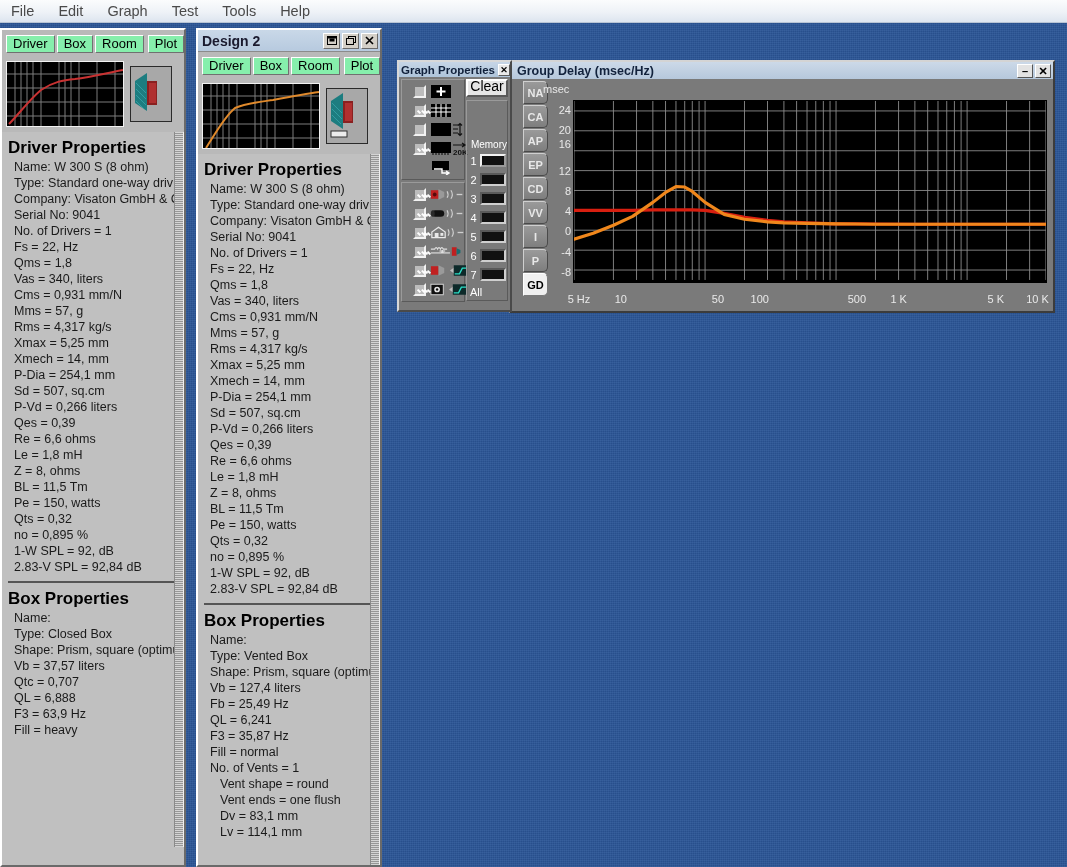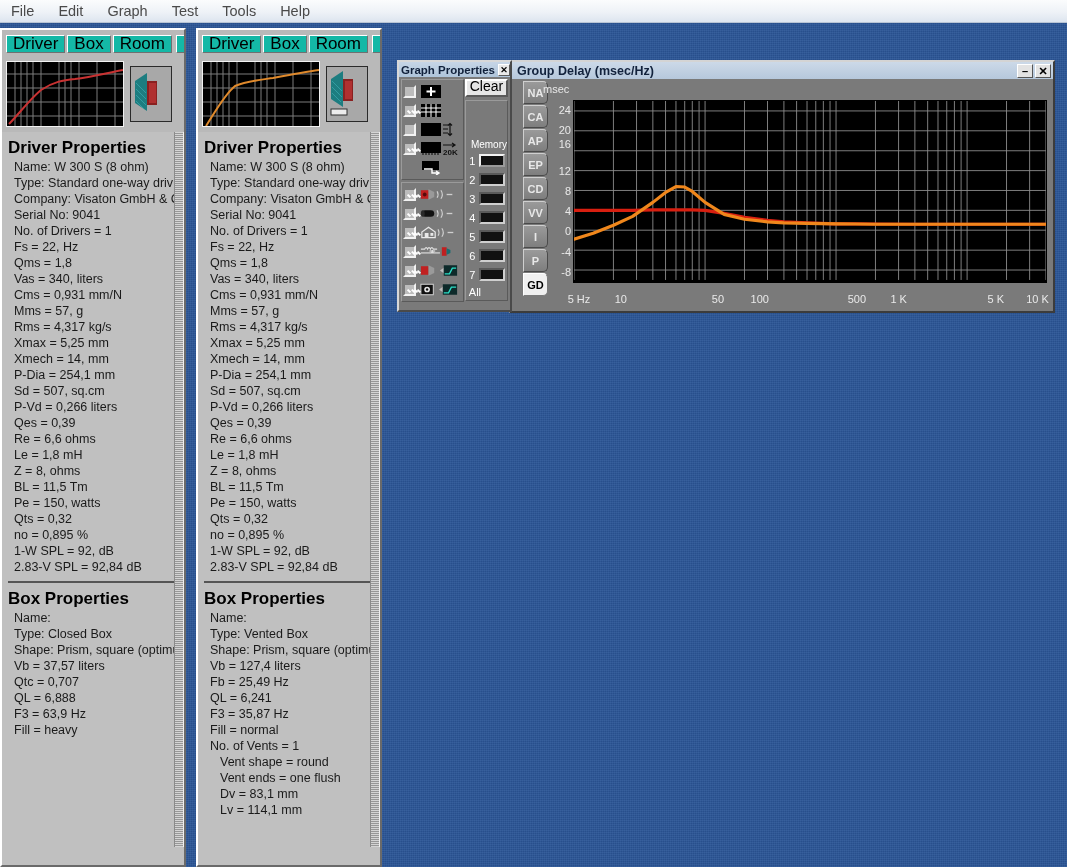--- a/index.html
+++ b/index.html
@@ -59,23 +59,23 @@
     font-size:10px; color:#000; cursor:pointer;
   }
   .tbtn svg{ display:block; }
 
   .dp-toolbar{
     height:26px; display:flex; align-items:center; gap:2px; padding:3px 4px 2px 4px;
     background:#b9b9b9;
   }
   .tbar-btn{
     height:18px; padding:0 6px;
-    background:#14b8a6;
+    background:#86efac;
     border:1px solid; border-color:#ffffff #707070 #707070 #ffffff;
-    font-size:17px; color:#000; display:flex; align-items:center;
+    font-size:13px; color:#000; display:flex; align-items:center;
     cursor:pointer; white-space:nowrap;
   }
   .colorswatch{
     width:20px; height:18px; border:1px solid;
     border-color:#ffffff #707070 #707070 #ffffff; margin-left:2px;
   }
   .dp-thumbs{
     height:76px; display:flex; align-items:center; gap:6px; padding:2px 4px;
     background:#b9b9b9;
   }
@@ -121,21 +121,21 @@
     margin-left:auto; width:12px; height:12px; background:#e8e8e8;
     border:1px solid; border-color:#fff #5a5a5a #5a5a5a #fff;
     font-size:9px; line-height:10px; text-align:center; color:#000; cursor:pointer; font-weight:bold;
   }
   #gp-body{ display:flex; height:235px; }
   #gp-left{ width:66px; padding:2px 0 0 2px; }
   .gp-group{
     border:1px solid; border-color:#9a9a9a #5a5a5a #5a5a5a #9a9a9a;
     padding:2px 1px; margin-bottom:2px;
   }
-  .gp-row{ display:flex; align-items:center; height:19px; gap:3px; padding-left:0; }
+  .gp-row{ display:flex; align-items:center; height:19px; gap:3px; padding-left:10px; }
   .cbx{
     width:13px; height:13px; background:#bcbcbc;
     border:2px solid; border-color:#7a7a7a #f2f2f2 #f2f2f2 #7a7a7a;
     position:relative; cursor:pointer; flex:none;
   }
   .cbx.on::after{
     content:""; position:absolute; left:2px; top:5px; width:4px; height:2px;
     background:#fff; transform:rotate(45deg);
     box-shadow:3px -3px 0 0 #fff, 5px -5px 0 0 #fff, 7px -7px 0 0 #fff;
   }
@@ -314,20 +314,41 @@
         <div class="prop-line">Vb =  37,57 liters</div>
         <div class="prop-line">Qtc =  0,707</div>
         <div class="prop-line">QL =  6,888</div>
         <div class="prop-line">F3 =  63,9 Hz</div>
         <div class="prop-line">Fill = heavy</div>
       </div>
   </div>
 </div>
 
 <div class="design-panel" id="design2">
+  <div class="dp-title">
+    <span class="dp-title-text">Design 2</span>
+    <div class="tbtn">
+      <svg width="10" height="9" viewBox="0 0 10 9">
+          <rect x="0.5" y="0.5" width="9" height="8" fill="none" stroke="#000"></rect>
+          <rect x="2.5" y="2.5" width="5" height="3" fill="#000"></rect>
+          <rect x="0.5" y="0.5" width="9" height="2" fill="#000"></rect>
+        </svg>
+    </div>
+    <div class="tbtn">
+      <svg width="10" height="9" viewBox="0 0 10 9">
+          <rect x="2.5" y="0.5" width="7" height="6" fill="none" stroke="#000"></rect>
+          <rect x="0.5" y="2.5" width="7" height="6" fill="#d4d0c8" stroke="#000"></rect>
+        </svg>
+    </div>
+    <div class="tbtn">
+      <svg width="9" height="9" viewBox="0 0 9 9">
+          <path d="M1 1 L8 8 M8 1 L1 8" stroke="#000" stroke-width="1.6"></path>
+        </svg>
+    </div>
+  </div>
   <div class="dp-toolbar tex">
     <div class="tbar-btn">Driver</div>
     <div class="tbar-btn">Box</div>
     <div class="tbar-btn">Room</div>
     <div style="width:6px"></div>
     <div class="tbar-btn">Plot</div>
     <div class="colorswatch" id="sw2" style="background: rgb(245, 154, 20);"></div>
   </div>
   <div class="dp-thumbs tex">
     <div class="mini-plot">

